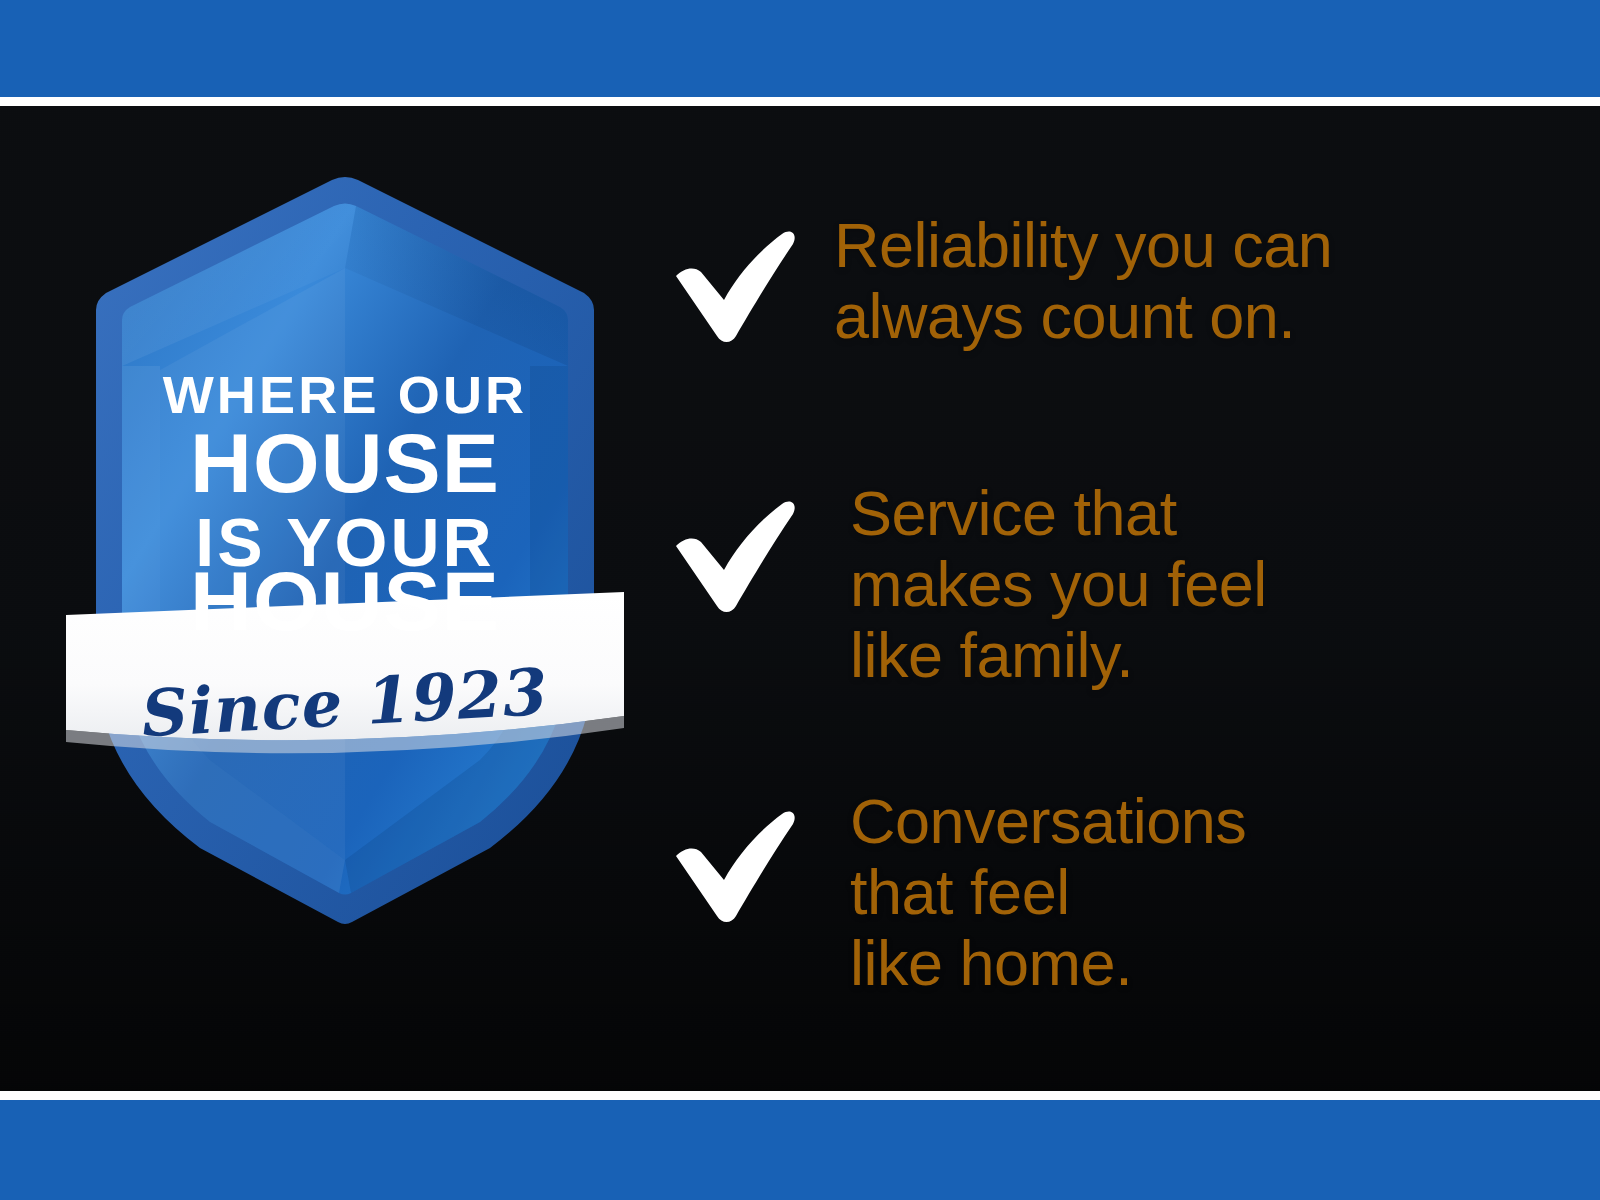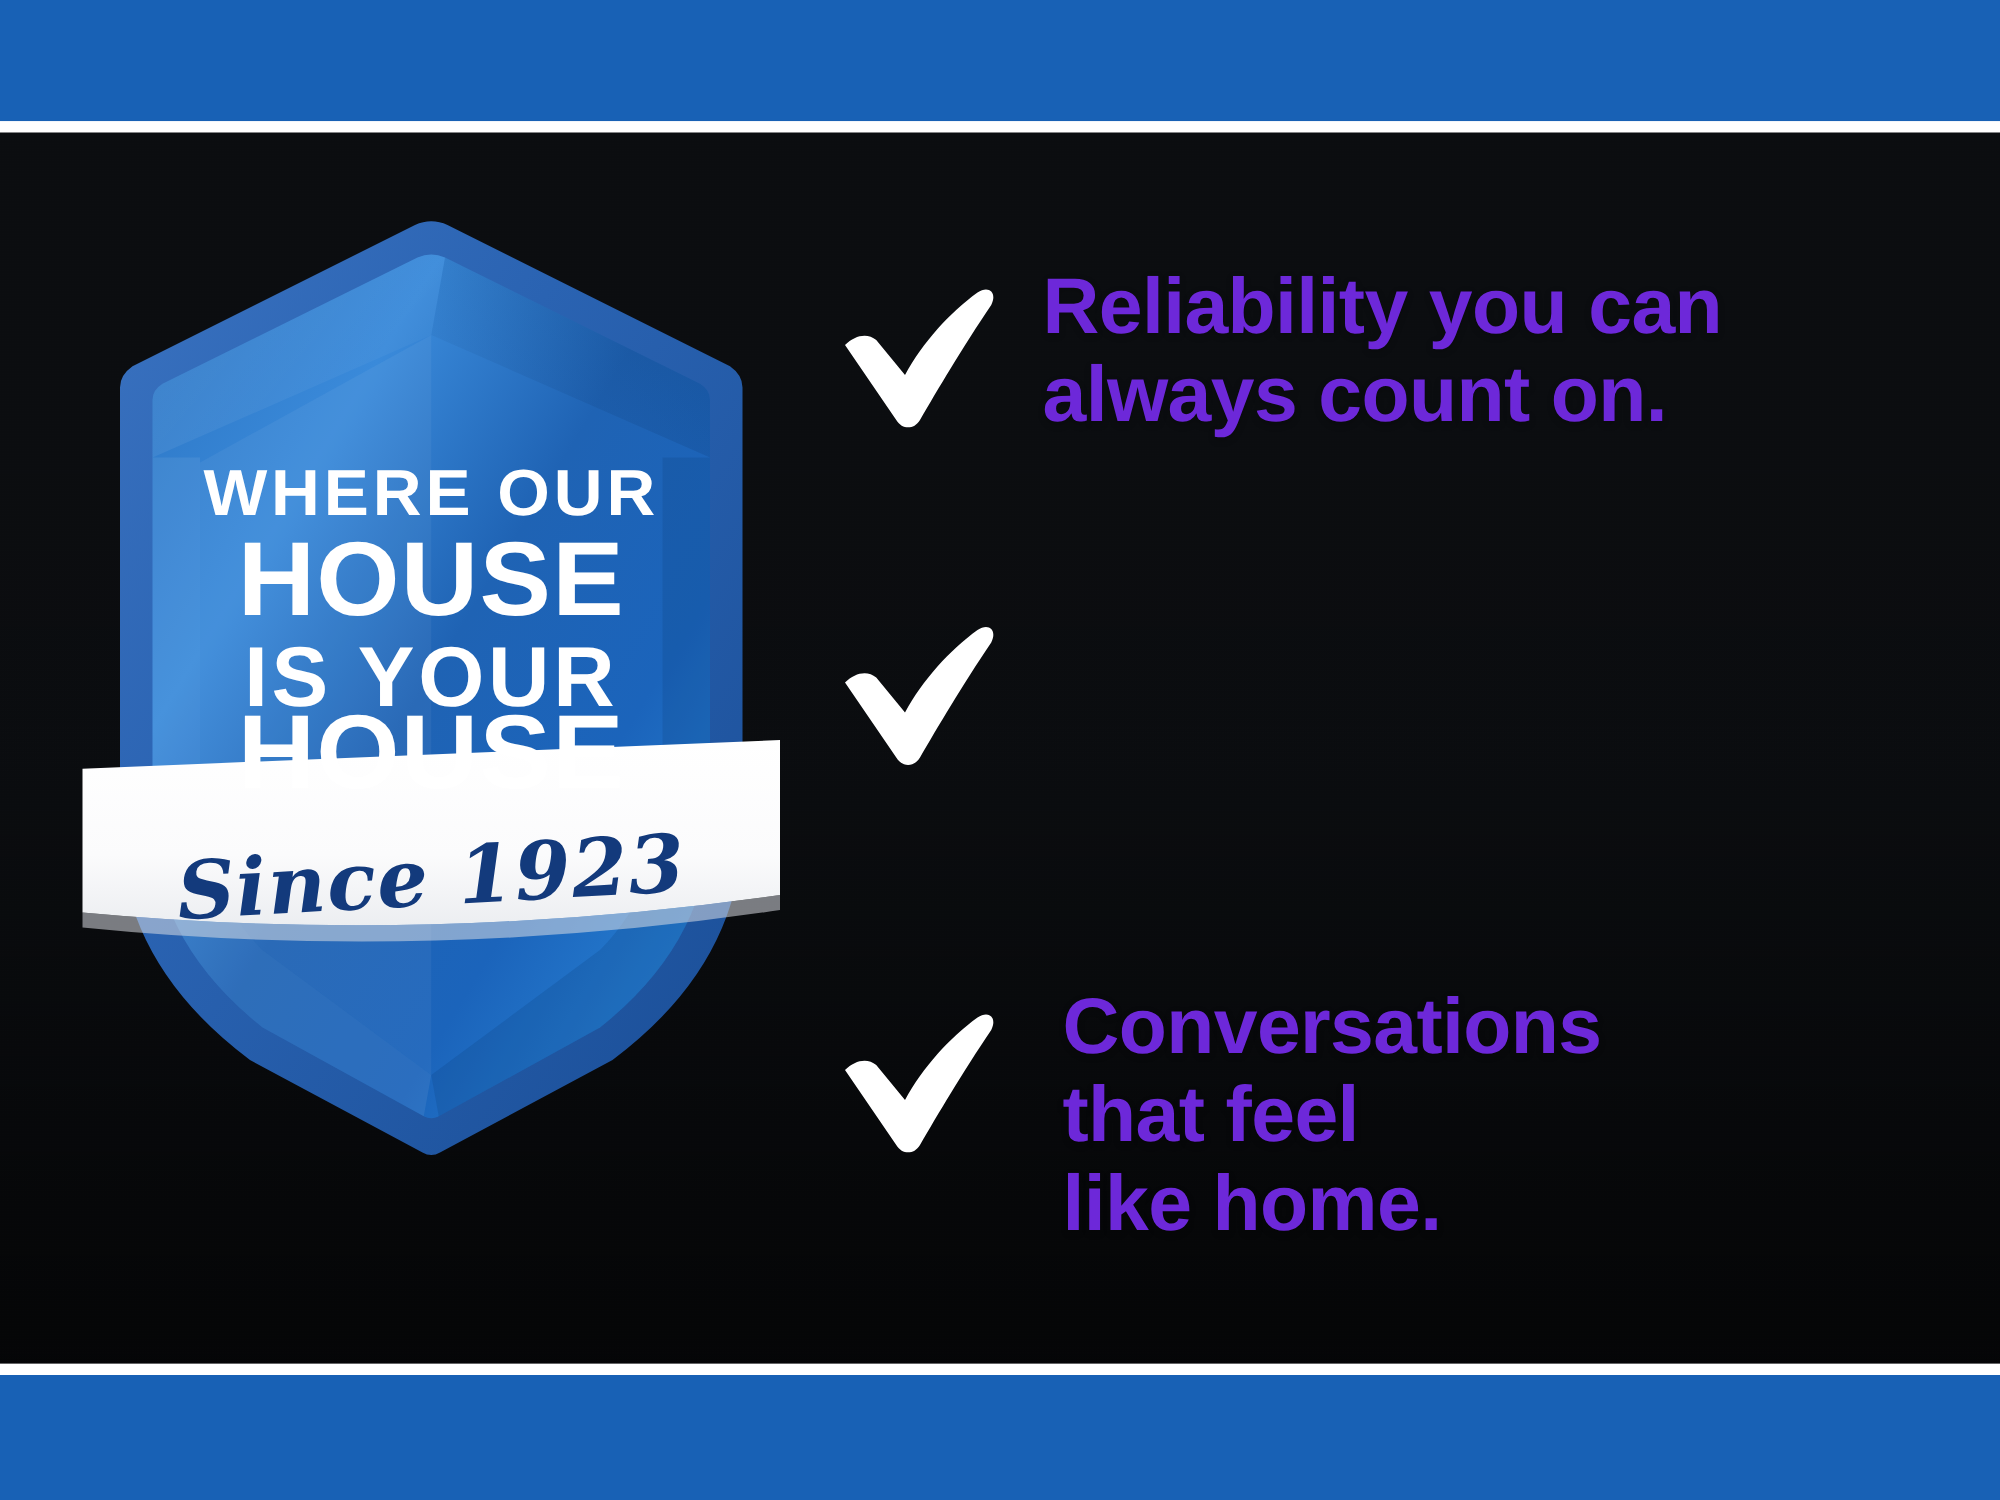--- a/index.html
+++ b/index.html
@@ -160,23 +160,23 @@
     width: 140px;
     height: 120px;
     margin-right: 24px;
   }
   #bullet-0 .check-icon { margin-top: 12px; }
   #bullet-1 .check-icon { margin-top: 14px; }
   #bullet-2 .check-icon { margin-top: 16px; }
   .check-icon svg { display: block; }
 
   .bullet-text {
-    color: #6d28d9;
+    color: #a16207;
     font-family: "Liberation Sans", sans-serif;
-    font-weight: bold;
+    font-weight: normal;
     font-size: 63px;
     line-height: 1.13;
     letter-spacing: -0.5px;
     white-space: pre-line;
     text-shadow: 0 2px 6px rgba(0,0,0,0.22);
   }
   #bullet-0 .bullet-text { margin-left: 10px; }
   #bullet-1 .bullet-text { margin-left: 26px; }
   #bullet-2 .bullet-text { margin-left: 26px; }
 </style>
@@ -305,20 +305,23 @@
           <path d="M 16 54
                    C 24 46 34 44 41 50
                    L 64 78
                    C 78 52 100 28 122 12
                    C 131 6 138 12 133 22
                    C 110 56 90 90 76 114
                    C 71 122 62 122 57 114
                    Z" fill="#ffffff"></path>
         </svg>
       </span>
+      <div class="bullet-text">Service that
+makes you feel
+like family.</div>
     </div>
 
     <div class="bullet" id="bullet-2">
       <span class="check-icon">
         <svg width="140" height="120" viewBox="0 0 140 120">
           <path d="M 16 54
                    C 24 46 34 44 41 50
                    L 64 78
                    C 78 52 100 28 122 12
                    C 131 6 138 12 133 22

